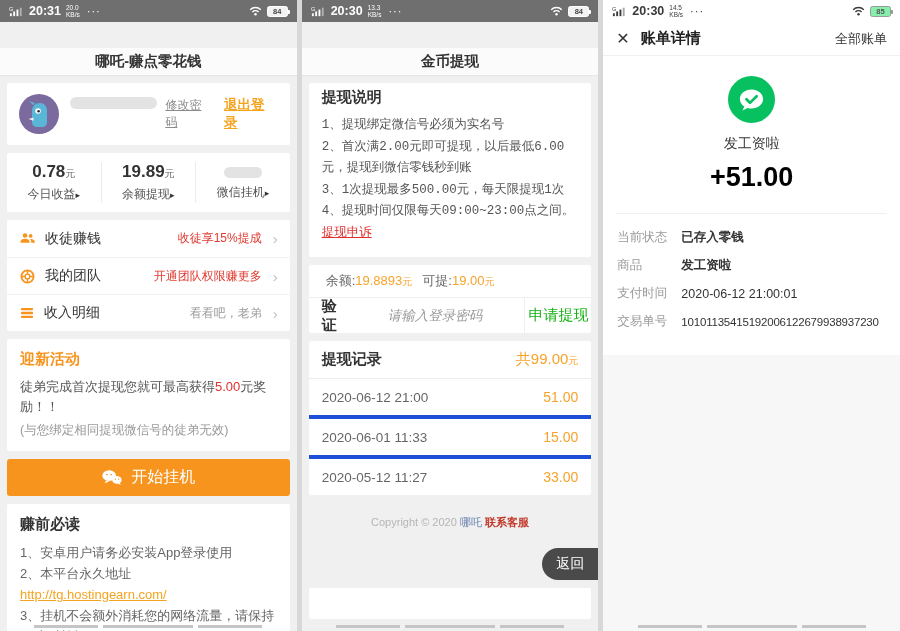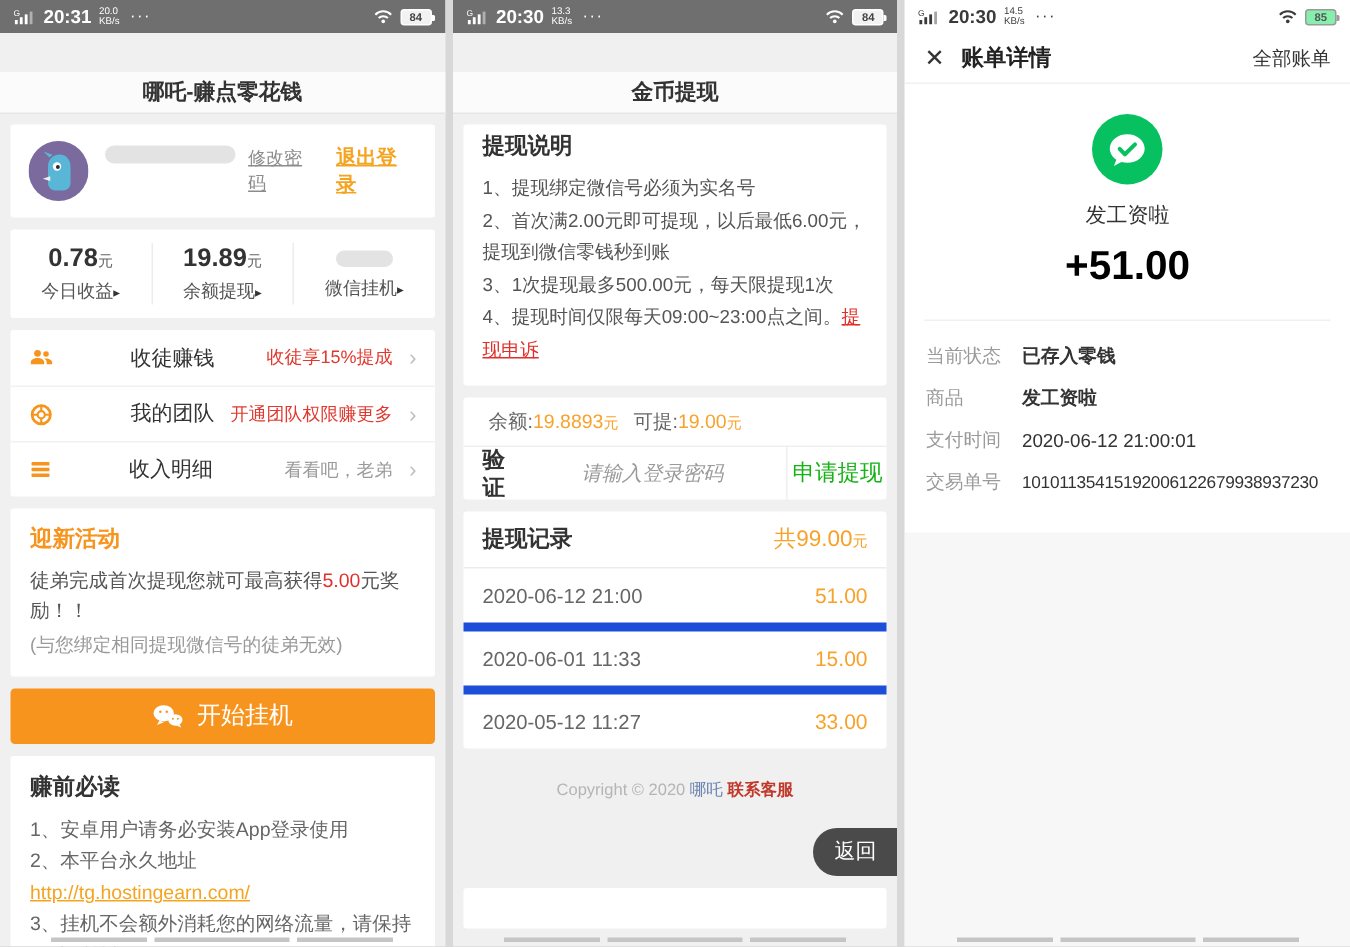--- a/index.html
+++ b/index.html
@@ -47,21 +47,21 @@
   .stat { flex:1; text-align:center; display:flex; flex-direction:column; gap:4px; justify-content:center; }
   .stat + .stat { border-left:1px solid #ececec; }
   .stat-val { font-size:17px; font-weight:700; color:#333; }
   .stat-val .unit { font-size:10px; font-weight:400; color:#666; }
   .stat-label { font-size:12px; color:#555; }
   .stat-label .arr { font-size:9px; color:#333; }
   .val-blur { width:38px; height:11px; margin:3px auto 2px; }
 
   .menu-row { display:flex; align-items:center; height:37px; padding:0 12px; gap:9px; }
   .menu-row + .menu-row { border-top:1px solid #f1f1f1; }
-  .menu-label { font-size:14px; color:#333;margin-left:42px; }
+  .menu-label { font-size:14px; color:#333; }
   .menu-note { margin-left:auto; font-size:12px; }
   .note-red { color:#e0392f; }
   .note-gray { color:#9b9b9b; }
   .chev { color:#c0c0c0; font-size:15px; line-height:1; margin-left:2px; }
 
   .promo { padding:11px 13px 12px; }
   .promo-title { color:#f7941d; font-size:15px; font-weight:700; margin-bottom:8px; }
   .promo-l1 { font-size:13px; color:#555; line-height:1.5; }
   .promo-amt { color:#e0302c; }
   .promo-l2 { font-size:12.5px; color:#999; margin-top:6px; }
@@ -72,39 +72,39 @@
   .sec-title { font-size:15px; font-weight:700; color:#333; margin-bottom:8px; }
   .notice-line { font-size:13px; color:#666; line-height:1.62; }
   .url-link { color:#f5a41f; text-decoration:underline; }
 
   
   .bottombar { position:absolute; bottom:1px; left:0; right:0; height:8px; display:flex; align-items:center; justify-content:center; gap:5px; }
   .bottombar i { display:block; height:3px; background:#c5c5c5; }
   .bb1 { width:64px; } .bb2 { width:90px; } .bb3 { width:64px; }
 
   
-  .wd-card { padding:5px 13px 13px; }
+  .wd-card { padding:5px 13px 13px;font-family:Liberation Mono, monospace; }
   .wd-line { font-size:12.5px; color:#555; line-height:1.72; }
   .appeal { color:#e0302c; text-decoration:underline; }
 
   .bal-block { }
   .bal-row { padding:7px 17px; font-size:13px; color:#666; display:flex; gap:10px; align-items:baseline; }
   .orange-num { color:#f7a32b; }
   .orange-num .unit { font-size:10px; }
   .verify-row { border-top:1px solid #efefef; display:flex; align-items:stretch; height:36px; }
   .verify-label { font-size:15px; font-weight:700; color:#333; display:flex; align-items:center; padding-left:13px; }
   .verify-input { flex:1; border:none; outline:none; background:transparent; text-align:center; font-size:13.5px; color:#333; font-family:inherit;font-style:italic; }
   .verify-input::placeholder { color:#9a9a9a; }
   .verify-btn { width:84px; border:none; background:transparent; border-left:1px solid #efefef; color:#16b215; font-size:15px; cursor:pointer; font-family:inherit; }
 
   .rec-head { display:flex; align-items:center; padding:9px 13px; border-bottom:1px solid #ececec; }
   .rec-total { margin-left:auto; font-size:15px; color:#f7a32b; }
   .rec-total .unit { font-size:10px; }
   .rec-row { display:flex; align-items:center; padding:10px 13px; }
-  .rec-row + .rec-row { border-top:6px solid #1d4ed8; }
+  .rec-row + .rec-row { border-top:4px solid #1d4ed8; }
   .rec-date { font-size:13.5px; color:#666; }
   .rec-amt { margin-left:auto; font-size:14px; color:#f7a32b; }
 
   .m-footer { text-align:center; font-size:11px; color:#b5b5b5; margin-top:12px; }
   .m-brand { color:#6c84b0; }
   .m-contact { color:#c0392b; font-weight:600; }
 
   .back-btn { align-self:flex-end; margin-right:-7px; margin-top:10px; width:56px; height:32px; background:#4a4a4a; color:#fff; font-size:14px; border:none; border-radius:17px 0 0 17px; cursor:pointer; font-family:inherit; }
   .m-filler { flex:1; margin-bottom:5px; }
 

